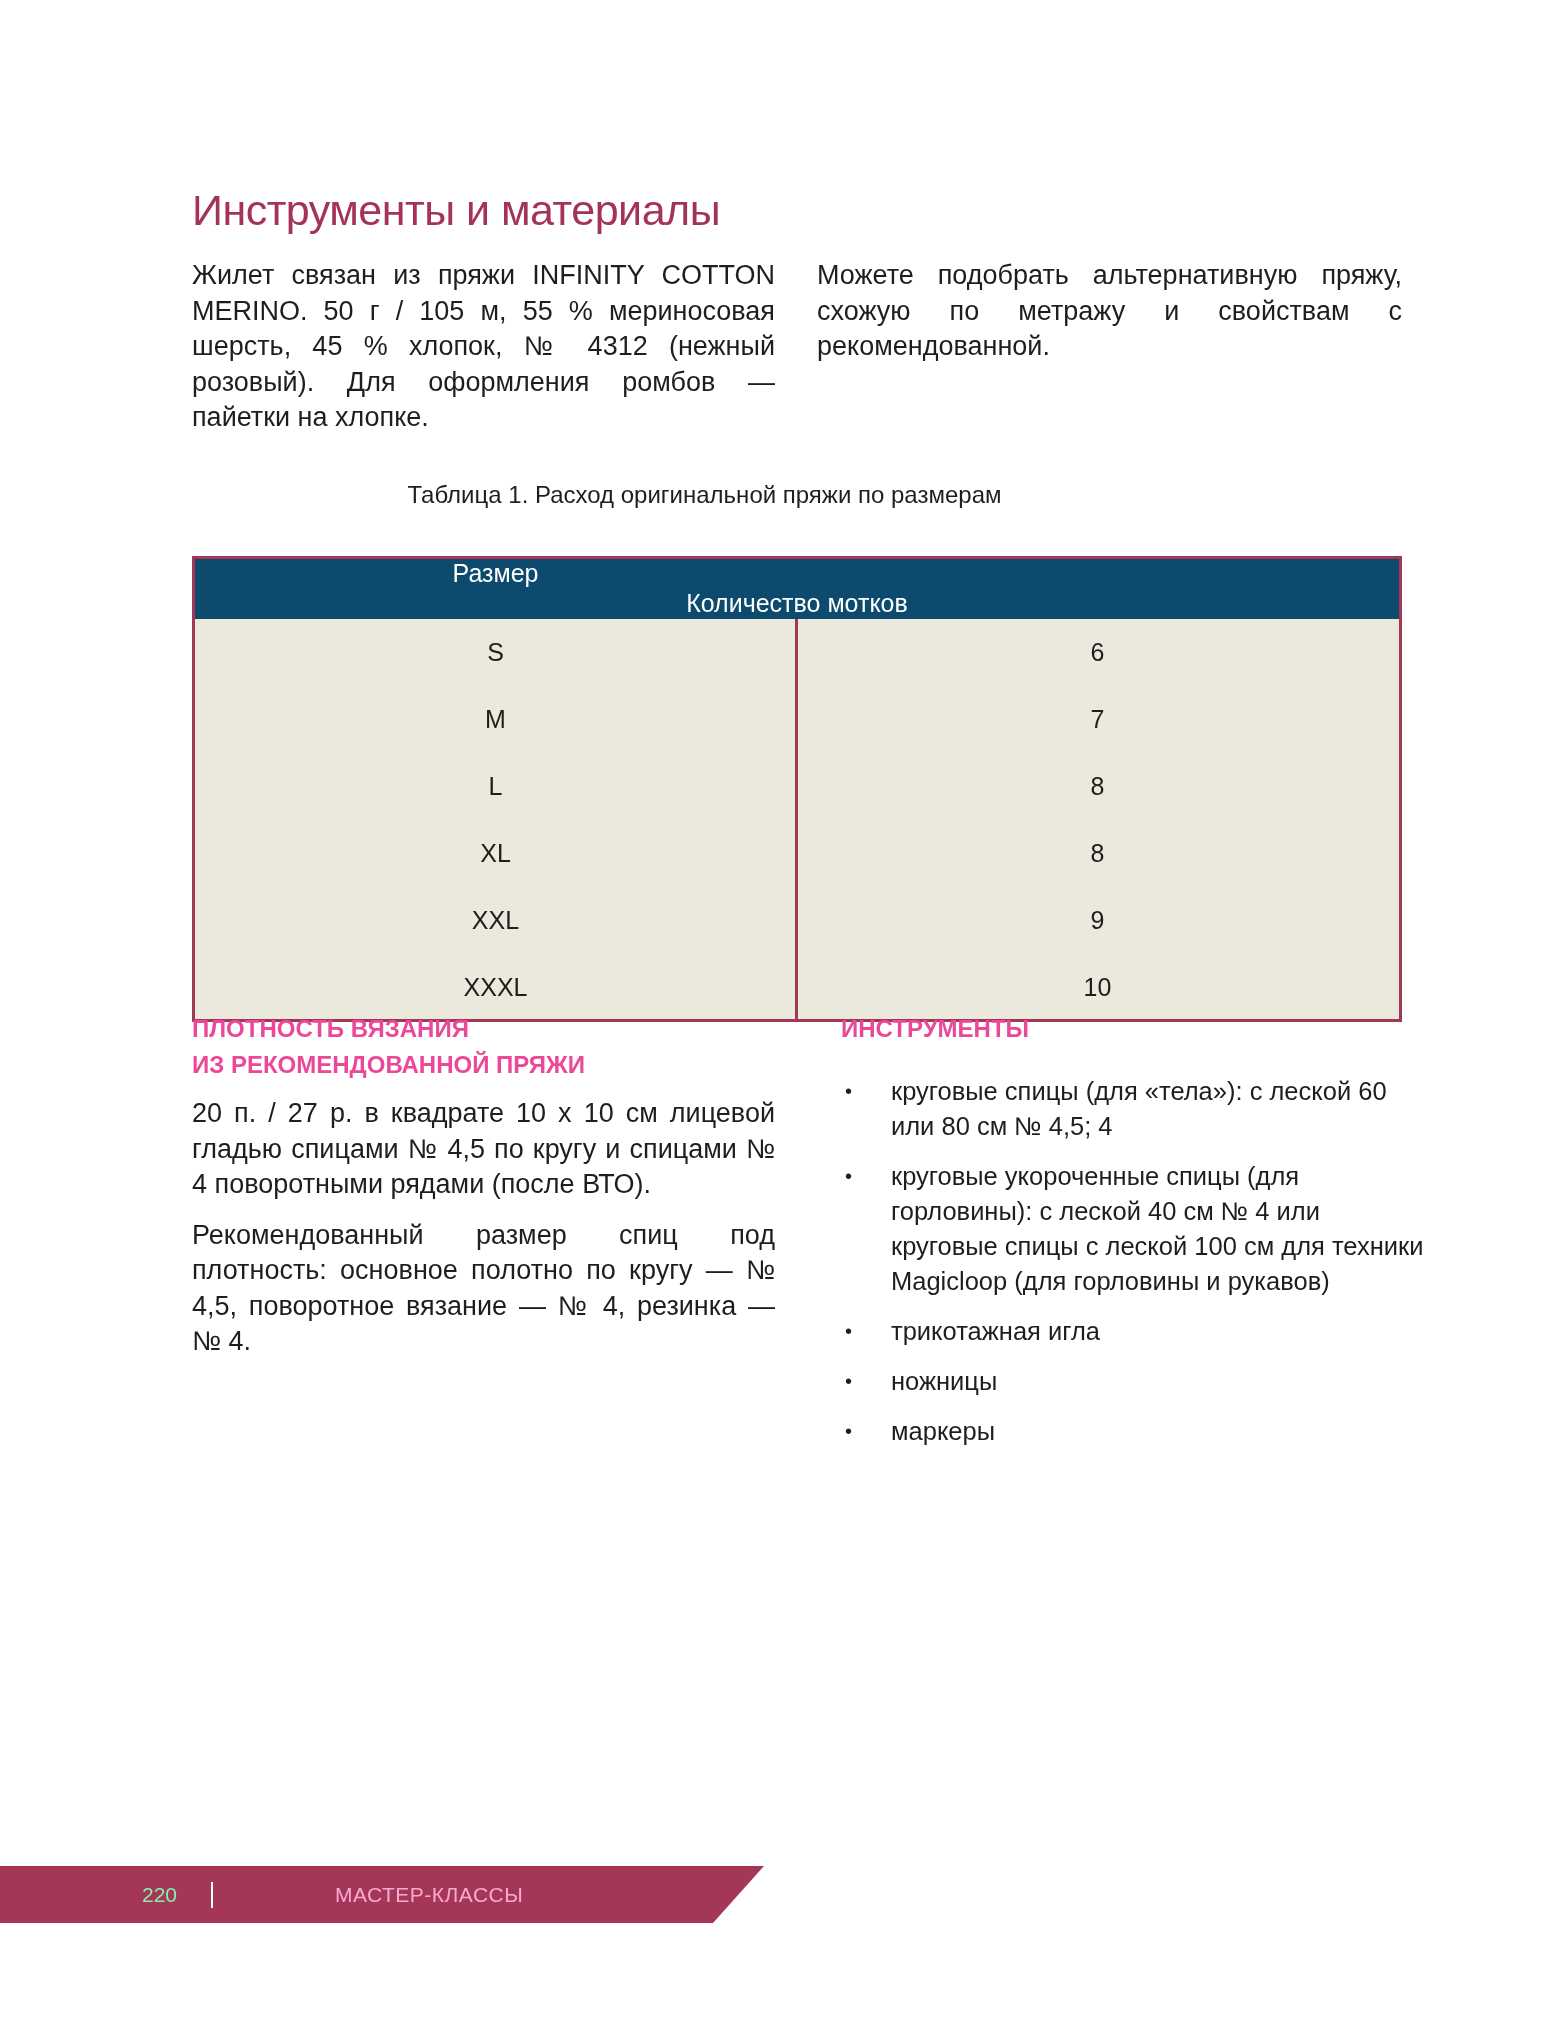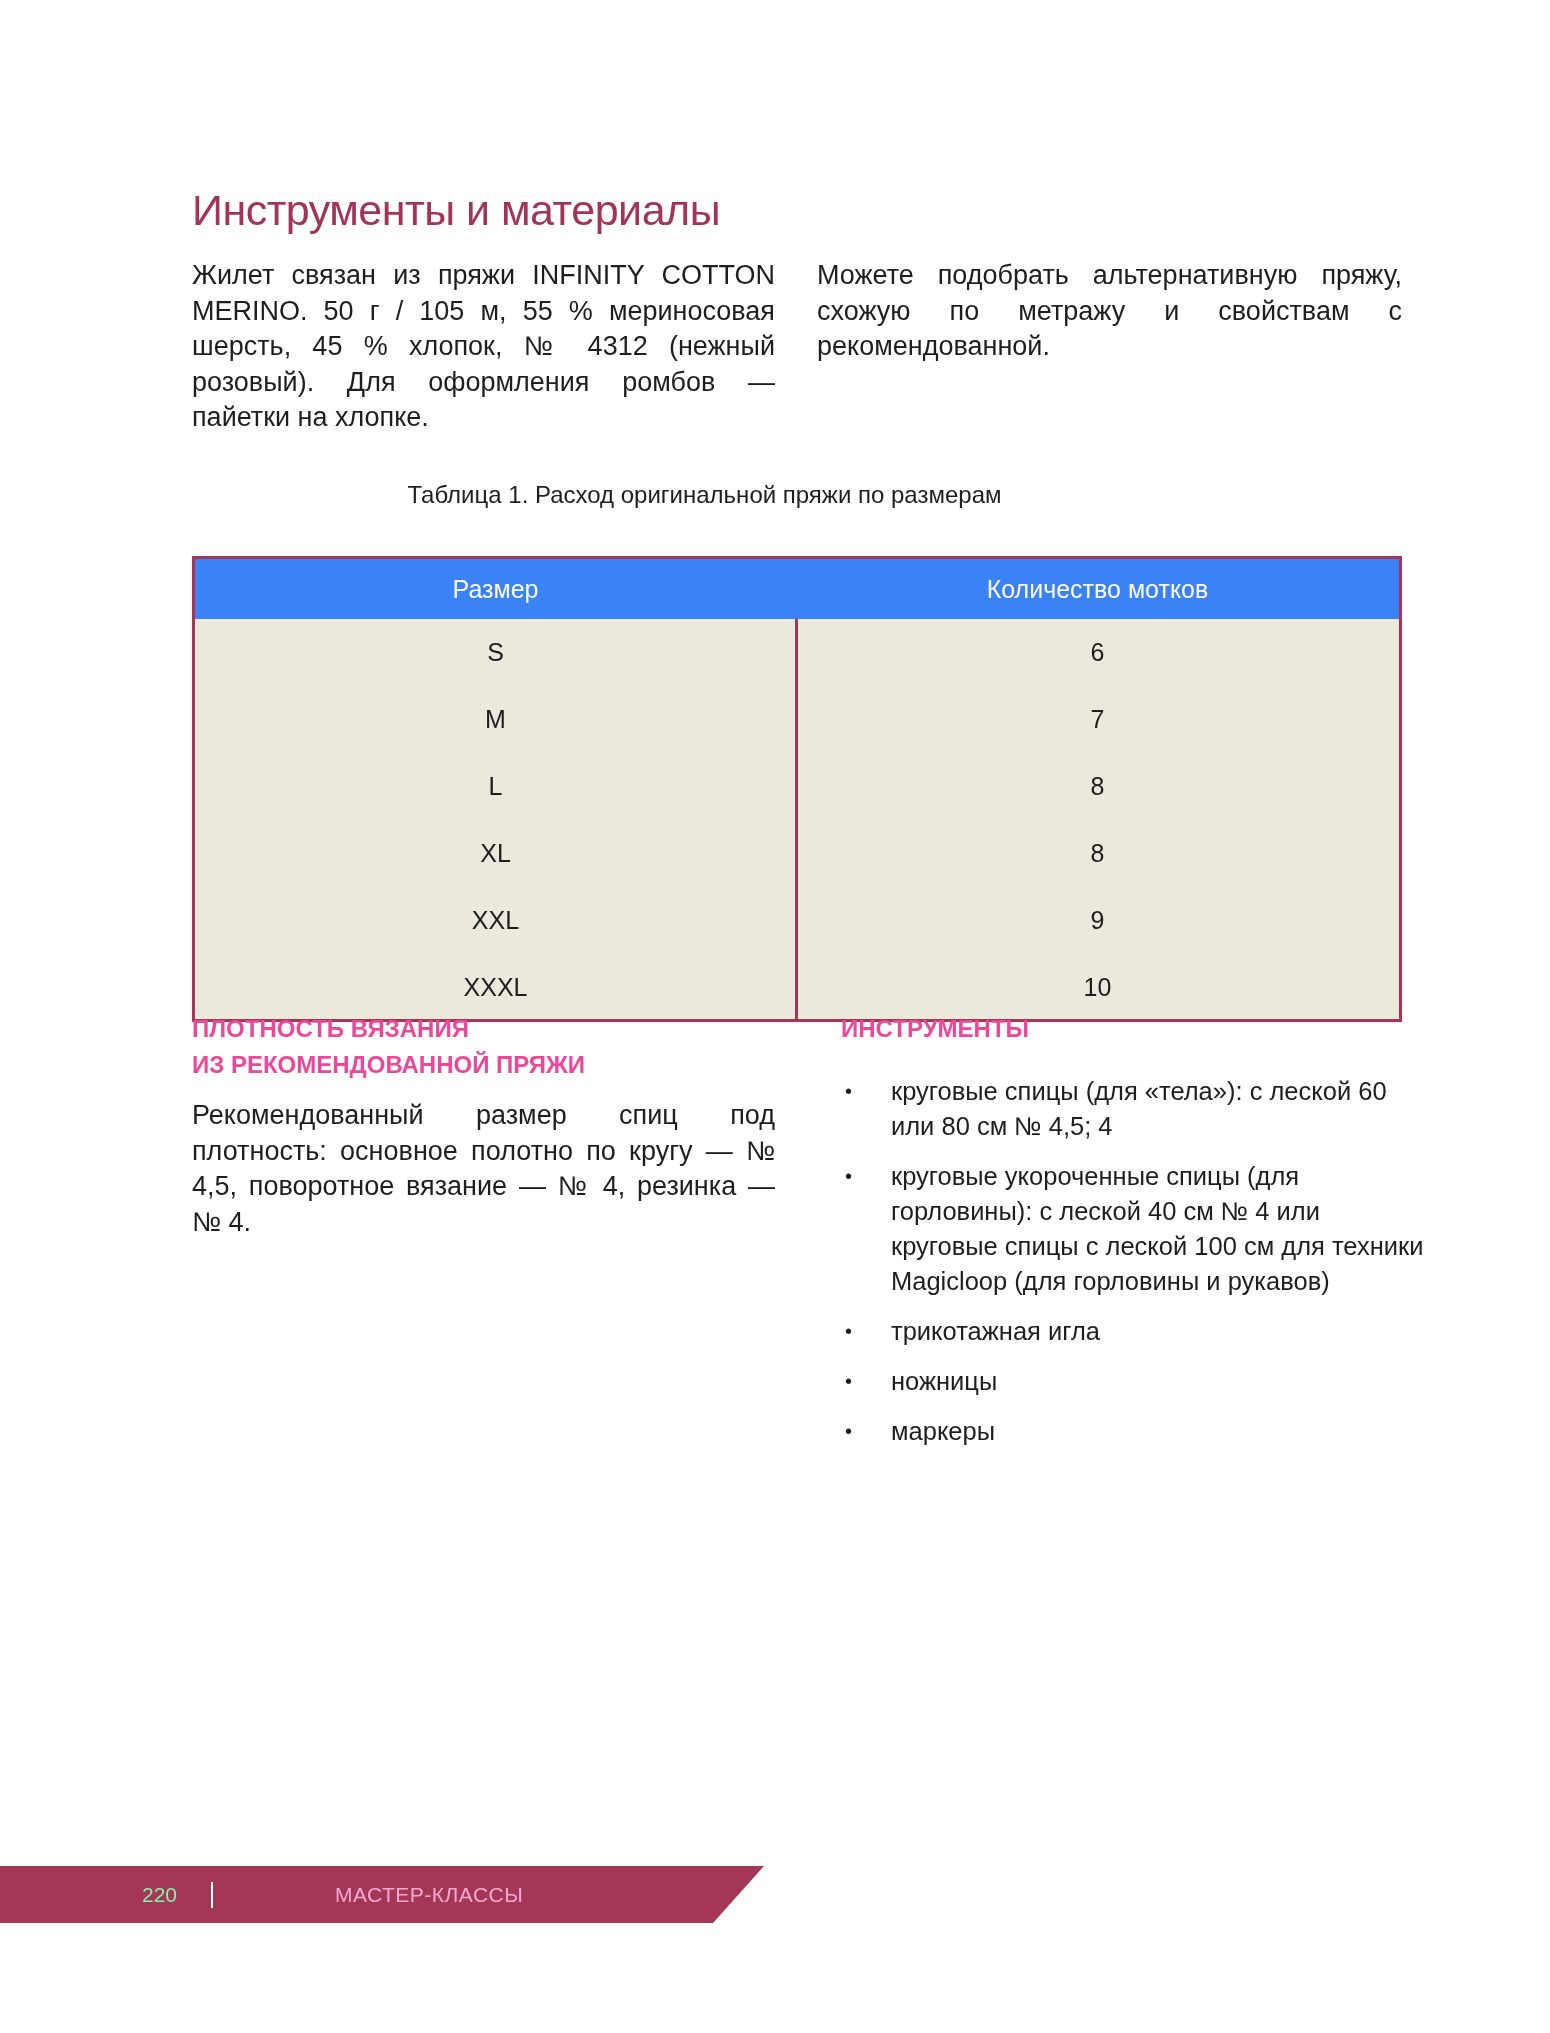--- a/index.html
+++ b/index.html
@@ -8,21 +8,21 @@
   .abs { position:absolute; }
   .title { left:192px; top:186px; font-size:43px; font-weight:normal; color:#A33458;
            letter-spacing:-0.5px; white-space:nowrap; }
   .para { font-size:27px; line-height:35.5px; color:#1e1e1e; text-align:justify; }
   .para p { margin:0; }
   .col-left { left:192px; width:583px; }
   .col-right { left:817px; width:585px; }
   .caption { left:16px; width:1377px; top:481px; text-align:center; font-size:24px; color:#1e1e1e; }
   .table { left:192px; top:556px; width:1210px; height:466px; box-sizing:border-box;
            border:3px solid #A53756; background:#EAE9DB; }
-  .thead { position:absolute; left:0; top:0; right:0; height:60px; background:#3b82f6; display:flex; }
+  .thead { position:absolute; left:0; top:0; right:0; height:60px; background:#0c4a6e; display:flex;flex-direction:column; }
   .th { flex:0 0 auto; color:#ffffff; font-size:25px; display:flex; align-items:center; justify-content:center; }
   .th.c1 { width:601px; } .th.c2 { flex:1; }
   .tbody { position:absolute; left:0; top:60px; right:0; bottom:0; }
   .divider { position:absolute; left:600px; top:0; bottom:0; width:3px; background:#A53756; }
   .row { display:flex; height:67px; }
   .td { display:flex; align-items:center; justify-content:center; font-size:25px; color:#1e1e1e; }
   .td.c1 { width:601px; } .td.c2 { flex:1; }
   .heading { font-size:24px; font-weight:bold; color:#ec4899; line-height:36px; text-transform:uppercase; }
   .list { list-style:none; margin:0; padding:0; }
   .list li { position:relative; padding-left:50px; margin-bottom:15px; font-size:25.5px; line-height:35px; }
@@ -77,20 +77,23 @@
     <div class="row">
       <div class="td c1">XXXL</div>
       <div class="td c2">10</div>
     </div>
   </div>
 </div>
 
 <div class="abs col-left" style="top:1011px;">
   <div class="heading">Плотность вязания</div>
   <div class="heading">из рекомендованной пряжи</div>
+  <div class="para" style="margin-top:13px;">
+    <p>20 п. / 27 р. в квадрате 10 х 10 см лицевой гладью спицами № 4,5 по кругу и спицами № 4 поворотными рядами (после ВТО).</p>
+  </div>
   <div class="para" style="margin-top:15px;">
     <p>Рекомендованный размер спиц под плотность: основное полотно по кругу — № 4,5, поворотное вязание — № 4, резинка — № 4.</p>
   </div>
 </div>
 
 <div class="abs col-right" style="top:1011px;margin-left:24px;">
   <div class="heading">Инструменты</div>
   <ul class="list" style="margin-top:27px;">
     <li><span class="bullet">•</span><span>круговые спицы (для «тела»): с леской 60 или 80 см № 4,5; 4</span></li>
     <li><span class="bullet">•</span><span>круговые укороченные спицы (для горловины): с леской 40 см № 4 или круговые спицы с леской 100 см для техники Magicloop (для горловины и рукавов)</span></li>

